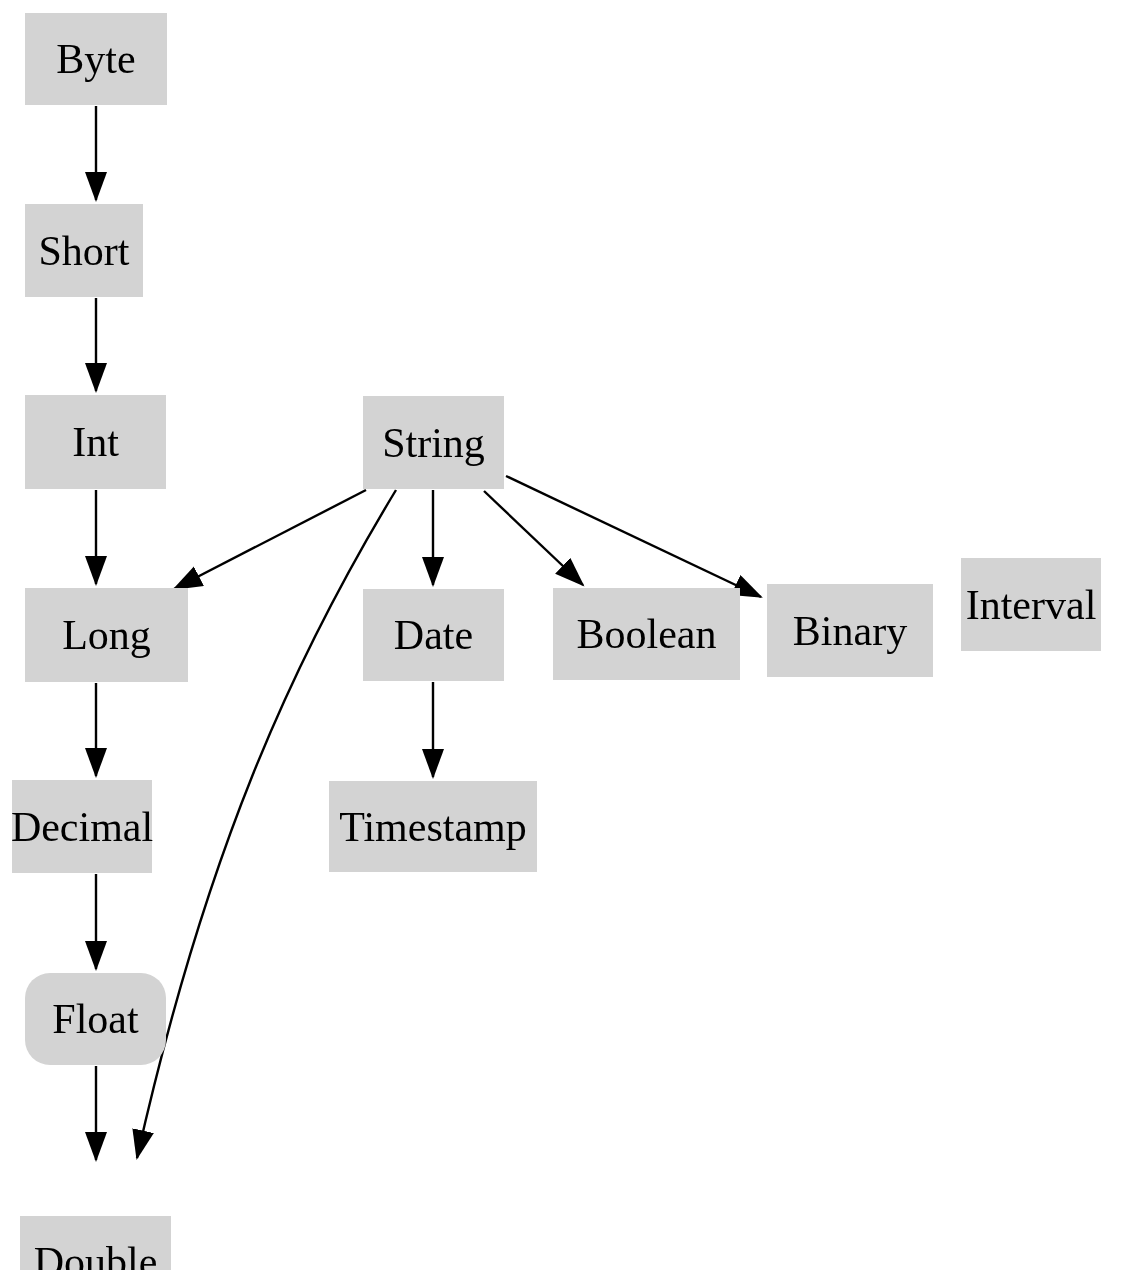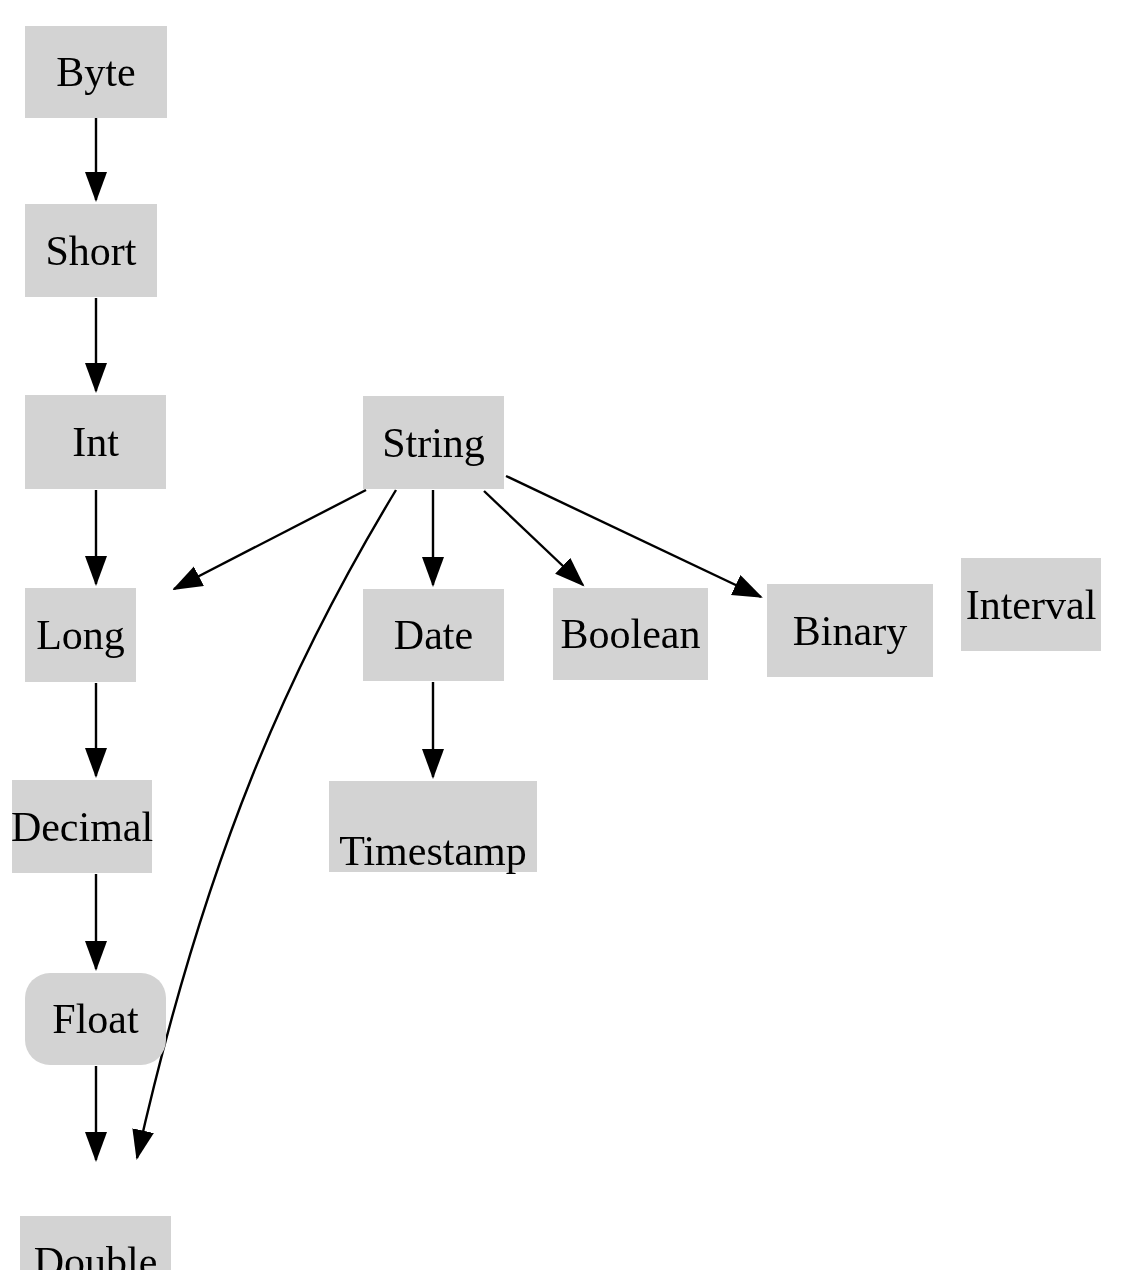--- a/index.html
+++ b/index.html
@@ -32,31 +32,31 @@
     background:var(--node-fill);
     color:var(--node-text);
     display:flex;
     align-items:center;
     justify-content:center;
     font-size:42px;
     line-height:1;
     white-space:nowrap;
   }
   
-  .n-byte      {left:25px;  top:13px;   width:142px; height:92px;margin-top:13px;}
-  .n-short     {left:25px;  top:204px;  width:132px; height:93px;justify-content:center;}
+  .n-byte      {left:25px;  top:13px;   width:142px; height:92px;}
+  .n-short     {left:25px;  top:204px;  width:118px; height:93px;justify-content:center;}
   .n-int       {left:25px;  top:395px;  width:141px; height:94px;}
   .n-string    {left:363px; top:396px;  width:141px; height:93px;text-align:center;}
-  .n-long      {left:25px;  top:588px;  width:111px; height:94px;}
+  .n-long      {left:25px;  top:588px;  width:163px; height:94px;}
   .n-date      {left:363px; top:589px;  width:141px; height:92px;}
-  .n-boolean   {left:553px; top:588px;  width:155px; height:92px;align-items:center;}
+  .n-boolean   {left:553px; top:588px;  width:187px; height:92px;align-items:center;}
   .n-binary    {left:767px; top:584px;  width:166px; height:93px;}
   .n-interval  {left:961px; top:558px;  width:140px; height:93px;}
   .n-decimal   {left:12px;  top:780px;  width:140px; height:93px;}
-  .n-timestamp {left:329px; top:781px;  width:208px; height:91px;align-items:flex-end;}
+  .n-timestamp {left:329px; top:781px;  width:208px; height:91px;}
   .n-float     {left:25px;  top:973px;  width:141px; height:92px;border-radius:25px;}
   .n-double    {left:20px;  top:1216px; width:151px; height:92px;text-align:right;}
 </style>
 </head>
 <body>
 
 <div class="canvas">
 
   <svg class="edges" viewBox="0 0 1128 1270" xmlns="http://www.w3.org/2000/svg">
     <defs>

